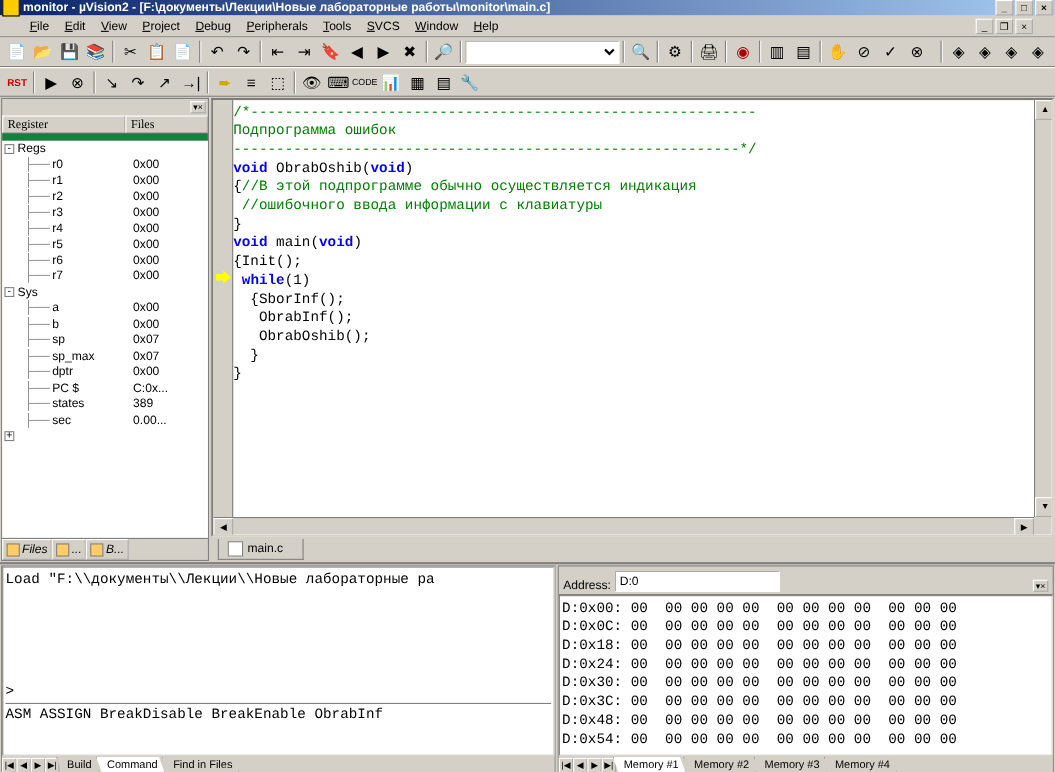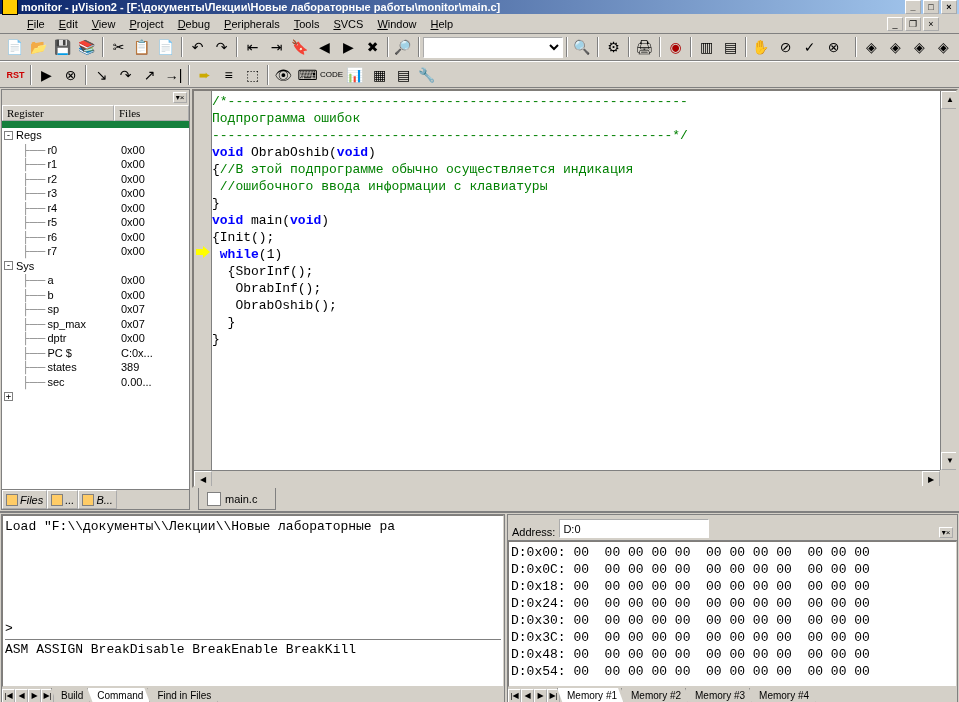--- a/index.html
+++ b/index.html
@@ -30,21 +30,21 @@
 .tree-line { color: #808080; margin-right: 2px; }
 .ptabs-bottom { display: flex; height: 20px; border-top: 1px solid #808080; }
 .ptab { border: 1px outset #fff; padding: 1px 3px; font-size: 11px; display:flex; align-items:center; gap:2px;font-style:italic; }
 .code-area { flex: 1; display: flex; flex-direction: column; margin: 1px; }
 .code-window { flex: 1; background: #fff; border: 2px inset #d4d0c8; position: relative; overflow: hidden; }
 .code-gutter { position: absolute; left: 0; top: 0; width: 18px; height: 100%; background: #d4d0c8; border-right: 1px solid #808080; }
 .yellow-arrow { position:absolute; left:2px; width:14px; height:12px; background:#ffff00; clip-path: polygon(0 25%, 50% 25%, 50% 0, 100% 50%, 50% 100%, 50% 75%, 0 75%); }
 .code-content { position: absolute; left: 18px; top: 2px; font-family: "Courier New", monospace; font-size: 13px; line-height: 17px; white-space: pre; }
 .kw { color: #0000ff; font-weight: bold; }
 .cm { color: #008000; }
-.file-tab { height: 22px; display: flex; }
+.file-tab { height: 22px; display: flex; align-items: center; }
 .ftab { background: #d4d0c8; border: 1px solid #808080; border-top: none; padding: 2px 18px 2px 8px; font-size: 11px; display:flex; align-items:center; gap:4px; margin-left:6px;}
 .ficon { width:14px; height:14px; background:#fff; border:1px solid #808080; }
 .bottom-area { height: 196px; display: flex; border-top: 2px solid #808080; }
 .output-pane { flex: 1; display: flex; flex-direction: column; background: #d4d0c8; border: 1px solid #808080; margin: 1px; }
 .output-text { flex: 1; background: #fff; border: 1px inset #d4d0c8; font-family: "Courier New", monospace; font-size: 13px; padding: 2px; overflow: hidden; line-height:17px; }
 .bottom-tabs { height: 18px; display: flex; align-items:center; background:#d4d0c8; font-size:10px; }
 .nav-arrows { display:flex; }
 .nav-arrows span { width:13px; height:14px; border:1px outset #fff; text-align:center; font-size:8px; line-height:12px; }
 .btab { border:1px solid #808080; border-top:none; padding:0 6px; background:#d4d0c8; height:16px; display:flex; align-items:center; clip-path: polygon(0 0, calc(100% - 6px) 0, 100% 100%, 6px 100%); margin-left:-3px; padding-left:9px; }
 .btab.active { background:#fff; }
@@ -279,21 +279,21 @@
     </div>
   </div>
 </div>
 
 <div class="bottom-area">
   <div class="output-pane">
     <div class="output-text">
       <div>Load "F:\\документы\\Лекции\\Новые лабораторные ра</div>
       <div style="height:85px"></div>
       <div>&gt;</div>
-      <div style="border-top:1px solid #808080;margin-top:2px;padding-top:1px">ASM ASSIGN BreakDisable BreakEnable BreakKill</div>
+      <div style="border-top:1px solid #808080;margin-top:2px;padding-top:1px">ASM ASSIGN BreakDisable BreakEnable ObrabInf</div>
     </div>
     <div class="bottom-tabs">
       <div class="nav-arrows">
           <span>|◀</span>
           <span>◀</span>
           <span>▶</span>
           <span>▶|</span>
         </div>
       <div id="outtabs" style="display:flex">
           <div class="btab">Build</div>

